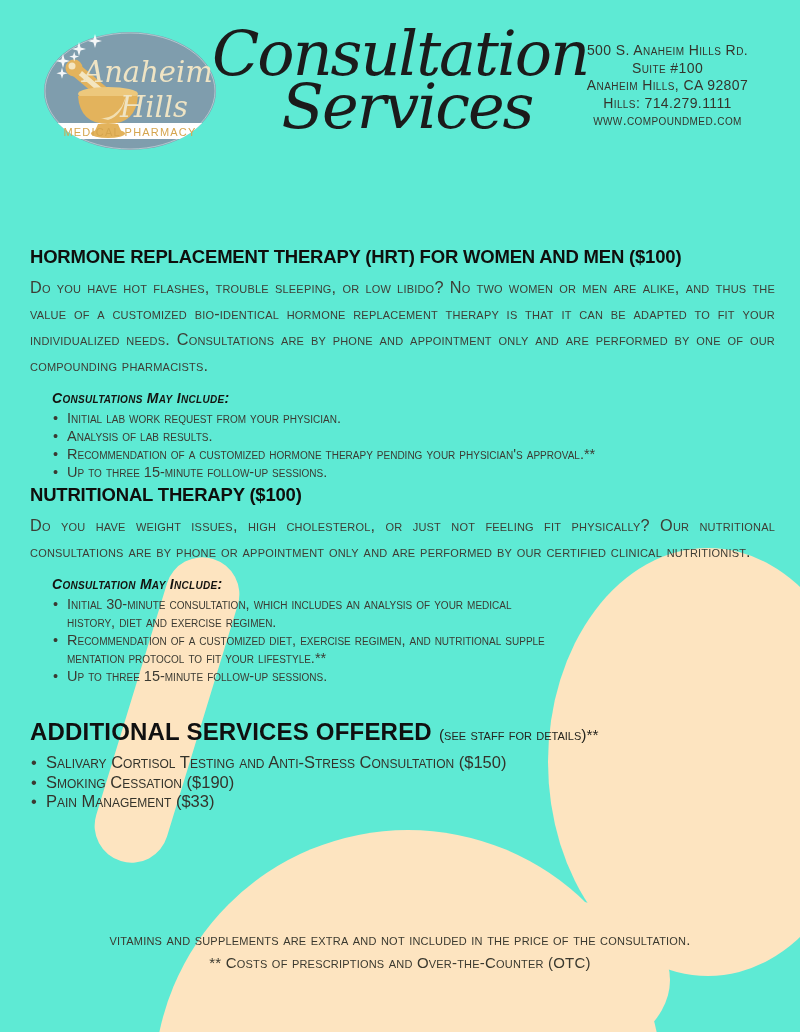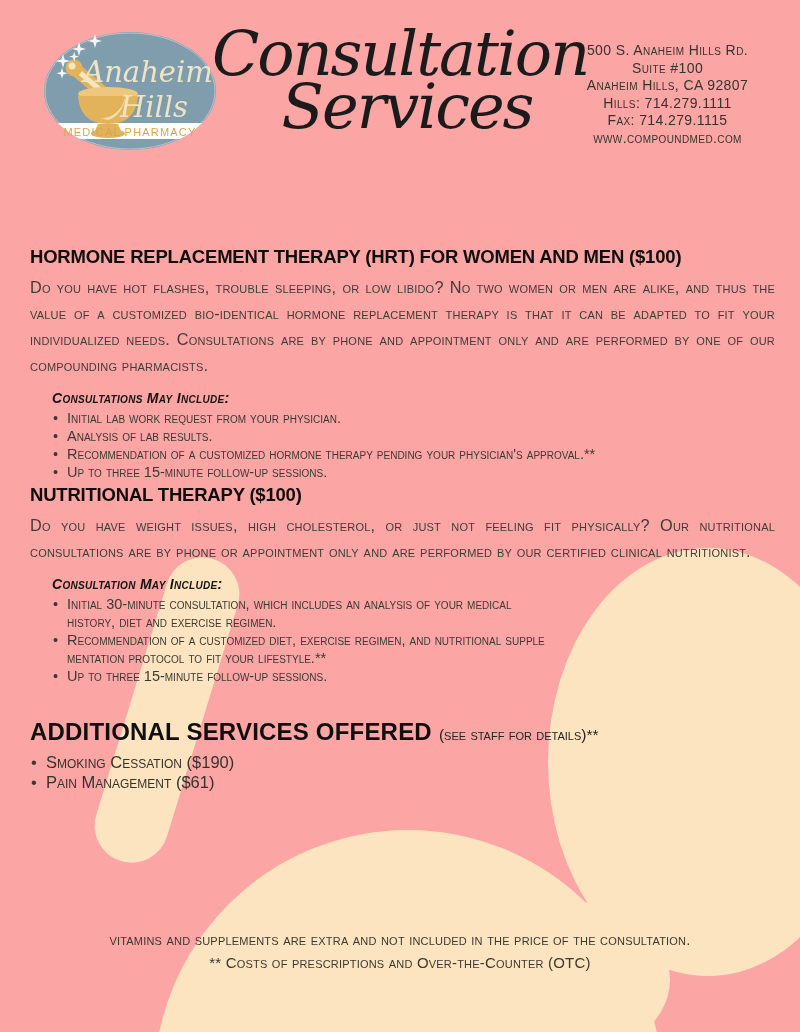--- a/index.html
+++ b/index.html
@@ -3,21 +3,21 @@
 <meta charset="utf-8">
 <style>
   html, body { margin: 0; padding: 0; }
   body { background: #e8e8e8; }
 
   .page {
     position: relative;
     width: 800px;
     height: 1032px;
     margin: 0 auto;
-    background: #fca5a5;
+    background: #5eead4;
     overflow: hidden;
     font-family: "Liberation Sans", sans-serif;
     color: #3e3d35;
   }
 
   .watermark {
     position: absolute;
     left: 0; top: 0;
     width: 800px; height: 1032px;
     pointer-events: none;
@@ -224,21 +224,20 @@
     <div class="brand-title">
       <div class="t1">Consultation</div>
       <div class="t2">Services</div>
     </div>
 
     <div class="contact">
       <div>500 S. Anaheim Hills Rd.</div>
       <div>Suite #100</div>
       <div>Anaheim Hills, CA 92807</div>
       <div>Hills: 714.279.1111</div>
-      <div>Fax: 714.279.1115</div>
       <div>www.compoundmed.com</div>
     </div>
   </div>
 
   <div class="section s1">
     <h2>HORMONE REPLACEMENT THERAPY (HRT) FOR WOMEN AND MEN ($100)</h2>
     <p class="intro">Do you have hot flashes, trouble sleeping, or low libido? No two women or men are alike, and thus the value of a customized bio-identical hormone replacement therapy is that it can be adapted to fit your individualized needs. Consultations are by phone and appointment only and are performed by one of our compounding pharmacists.</p>
     <div class="sub">
       <h3>Consultations May Include:</h3>
       <ul class="blist">
@@ -283,24 +282,27 @@
       </ul>
     </div>
   </div>
 
   <div class="section s3">
     <div class="h-row">
       <span class="h-lg">ADDITIONAL SERVICES OFFERED</span><span class="h-sm">(see staff for details)**</span>
     </div>
     <ul class="blist">
       <li>
+          <div>Salivary Cortisol Testing and Anti-Stress Consultation ($150)</div>
+        </li>
+      <li>
           <div>Smoking Cessation ($190)</div>
         </li>
       <li>
-          <div>Pain Management ($61)</div>
+          <div>Pain Management ($33)</div>
         </li>
     </ul>
   </div>
 
   <div class="footnote">
     <div>vitamins and supplements are extra and not included in the price of the consultation.</div>
     <div>** Costs of prescriptions and Over-the-Counter (OTC)</div>
   </div>
 
 </div>

